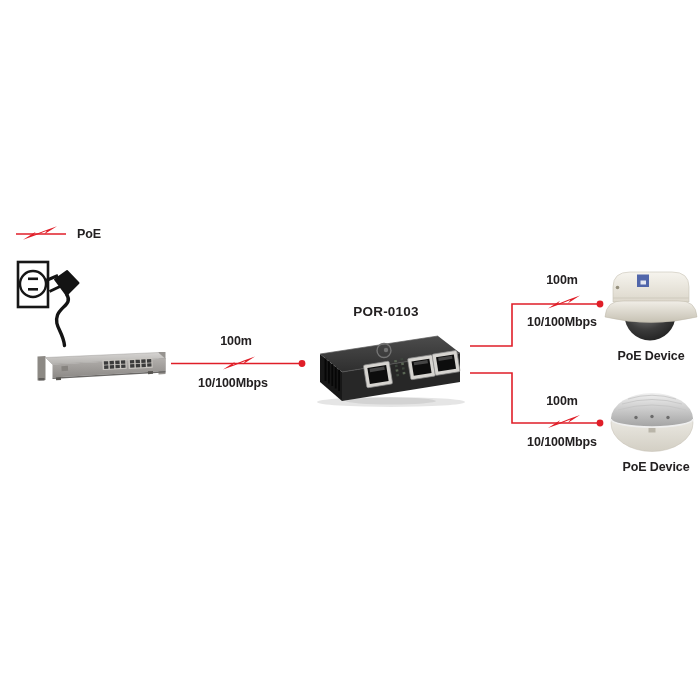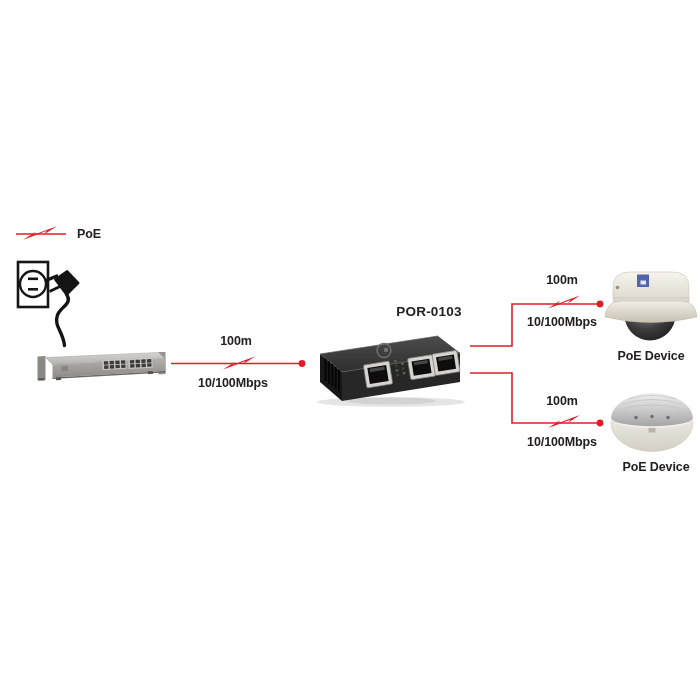--- a/index.html
+++ b/index.html
@@ -202,21 +202,21 @@
       <rect x="648.5" y="428" width="7" height="4.5" fill="#b5b0a4" opacity="0.9"></rect>
     </g>
   </svg>
 
   <div class="lbl lbl-left" style="left:77px;top:227px;">PoE</div>
 
 
   <div class="lbl" style="left:236px;top:334px;">100m</div>
   <div class="lbl" style="left:233px;top:376px;">10/100Mbps</div>
 
-  <div class="lbl lbl-model" style="left:386px;top:303.5px;margin-left:43px;">POR-0103</div>
+  <div class="lbl lbl-model" style="left:386px;top:303.5px;">POR-0103</div>
 
   <div class="lbl" style="left:562px;top:273px;">100m</div>
   <div class="lbl" style="left:562px;top:315px;">10/100Mbps</div>
   <div class="lbl" style="left:651px;top:349px;">PoE Device</div>
 
   <div class="lbl" style="left:562px;top:394px;">100m</div>
   <div class="lbl" style="left:562px;top:435px;">10/100Mbps</div>
   <div class="lbl" style="left:656px;top:460px;">PoE Device</div>
 
 </div>

